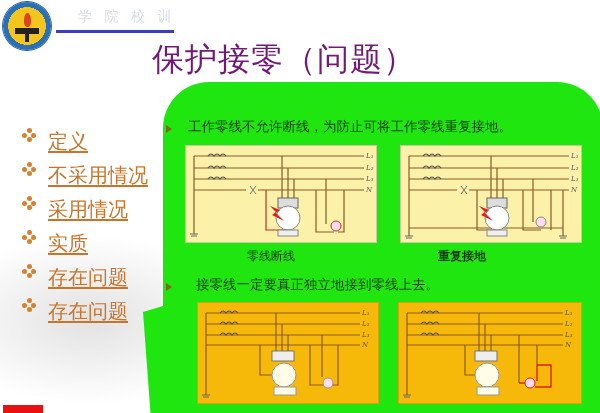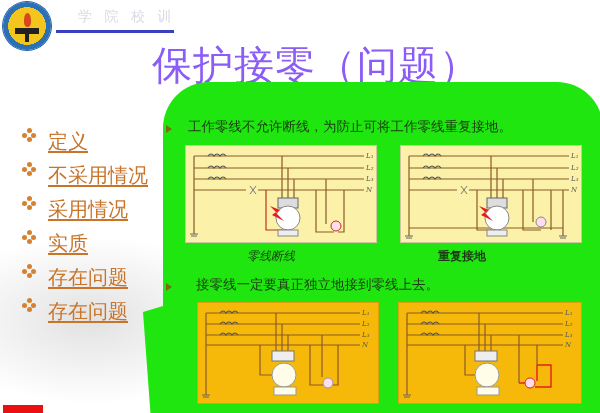--- a/index.html
+++ b/index.html
@@ -29,21 +29,21 @@
   .logo .stand {
     position:absolute; left:22px; top:32px; width:4px; height:8px; background:#222;
   }
   .school-name {
     position:absolute; left:78px; top:8px; font-size:14px; color:#d7dbe3; letter-spacing:4px;
   }
   .header-rule {
     position:absolute; left:56px; top:30px; width:118px; height:3px; background:#3a3ec0;
   }
   .title {
-    position:absolute; left:152px; top:38px; font-size:40px; color:#8b5cf6; letter-spacing:1px;
+    position:absolute; left:152px; top:38px; font-size:32px; color:#701a75; letter-spacing:1px;
     font-family:Liberation Serif, serif; white-space:nowrap;
   }
   .nav { position:absolute; left:22px; top:128px; }
   .nav-item {
     display:flex; align-items:flex-start; height:34px; cursor:pointer;
   }
   .nav-bullet {
     width:14px; height:14px; margin-right:12px; position:relative;
   }
   .nav-bullet i {
@@ -198,21 +198,21 @@
         <line x1="5" y1="90" x2="11" y2="90"></line>
       </g>
     <g font-size="7" fill="#555" font-family="DejaVu Serif, serif" font-style="italic">
       <text x="180" y="12">L₁</text>
         <text x="180" y="24">L₂</text>
         <text x="180" y="35">L₃</text>
         <text x="180" y="46">N</text>
     </g>
   </svg>
 </div>
-<div class="caption" style="left:247px; top:248px;font-style:italic;">零线断线</div>
+<div class="caption" style="left:247px; top:248px;">零线断线</div>
 
 <div class="diagram pale" style="left:400px; top:145px; width:180px; height:96px;">
   <svg width="180" height="96" viewBox="0 0 180 96">
     <g stroke="#8a5a2a" stroke-width="1.2" fill="none">
       <line x1="8" y1="10" x2="8" y2="90"></line>
       <line x1="8" y1="10" x2="168" y2="10"></line>
       <line x1="8" y1="22" x2="168" y2="22"></line>
       <line x1="8" y1="33" x2="168" y2="33"></line>
       <line x1="8" y1="44" x2="56" y2="44"></line>
       <line x1="68" y1="44" x2="168" y2="44"></line>

